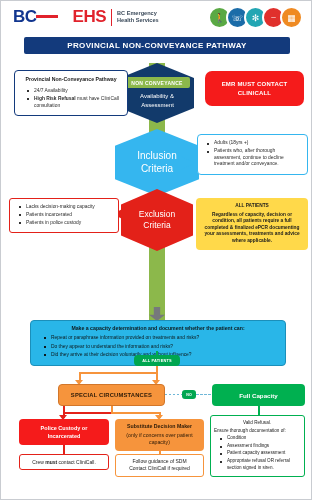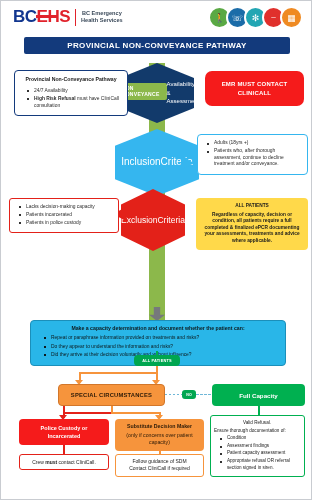--- a/index.html
+++ b/index.html
@@ -12,23 +12,23 @@
   }
   .page{
     position:absolute;inset:0;
     border:1px solid #c9ccd1;
     box-sizing:border-box;
     background:#fff;
   }
 
   
   .header{position:absolute;left:0;top:0;width:312px;height:36px;}
-  .logo{position:absolute;left:12px;top:6px;display:flex;align-items:center;text-align:center;}
+  .logo{position:absolute;left:12px;top:6px;display:flex;align-items:center;}
   .logo-bc{font-size:17px;font-weight:bold;color:#12368f;letter-spacing:-0.5px;}
-  .logo-ehs{font-size:17px;font-weight:bold;color:#e1222b;letter-spacing:-0.5px;position:relative;}
+  .logo-ehs{font-size:17px;font-weight:bold;color:#e1222b;letter-spacing:-0.5px;position:relative;padding-left:36px;}
   .logo-ehs:before{content:"";position:absolute;left:-1px;top:8px;width:22px;height:2.5px;background:#e1222b;}
   .logo-div{width:1px;height:17px;background:#e1222b;margin:0 5px;}
   .logo-sub{font-size:5.6px;line-height:7px;color:#3b4a5a;font-weight:bold;}
 
   .iconring{position:absolute;right:10px;top:5px;display:flex;align-items:center;}
   .ring{width:23px;height:23px;border-radius:50%;display:flex;align-items:center;justify-content:center;
         color:#fff;font-size:9px;margin-left:-5px;border:2.5px solid #fff;box-sizing:border-box;}
   .r1{background:#5aa944;}
   .r2{background:#1b6ca8;}
   .r3{background:#22a6b3;}
@@ -81,34 +81,34 @@
     left:195px;top:197px;width:112px;padding:5px 6px;
     background:#ffd94a;border-radius:4px;
     font-size:4.8px;line-height:6.6px;color:#1c1c1c;
     font-weight:bold;text-align:center;
   }
   .allpat .hd{margin-bottom:2px;}
 
   
   .spine{position:absolute;left:148px;top:62px;width:16px;height:300px;background:#8cb84b;}
 
-  .hex{position:absolute;display:flex;flex-direction:row;align-items:center;justify-content:center;
-       text-align:left;color:#fff;
+  .hex{position:absolute;display:flex;flex-direction:column;align-items:center;justify-content:center;
+       text-align:right;color:#fff;
        clip-path:polygon(50% 0%,100% 25%,100% 75%,50% 100%,0% 75%,0% 25%);}
 
   .hex-nc{left:119px;top:62px;width:74px;height:60px;background:#123a6b;}
   .nc-banner{
     background:#8cb84b;color:#fff;font-size:5px;font-weight:bold;letter-spacing:0.3px;
     padding:2.5px 7px;border-radius:2px;margin-bottom:4px;
   }
   .nc-sub{font-size:6px;line-height:8.5px;}
 
   .hex-inc{left:114px;top:128px;width:84px;height:67px;background:#35b6ef;
            font-size:10px;line-height:12.5px;}
-  .hex-exc{left:120px;top:188px;width:64px;height:62px;background:#e32119;
+  .hex-exc{left:120px;top:188px;width:72px;height:62px;background:#e32119;
            font-size:8.5px;line-height:11px;}
   .hex-ref{left:118px;top:248px;width:76px;height:66px;background:#76797c;
            font-size:8.5px;line-height:11px;}
 
   
   .arr-right{position:absolute;left:180px;top:155px;width:0;height:0;
     border-top:7px solid transparent;border-bottom:7px solid transparent;border-left:13px solid #35b6ef;}
   .arr-left{position:absolute;left:112px;top:206px;width:0;height:0;
     border-top:7px solid transparent;border-bottom:7px solid transparent;border-right:13px solid #e32119;}
   .arr-down{position:absolute;left:148px;top:306px;width:16px;height:14px;background:#76797c;

